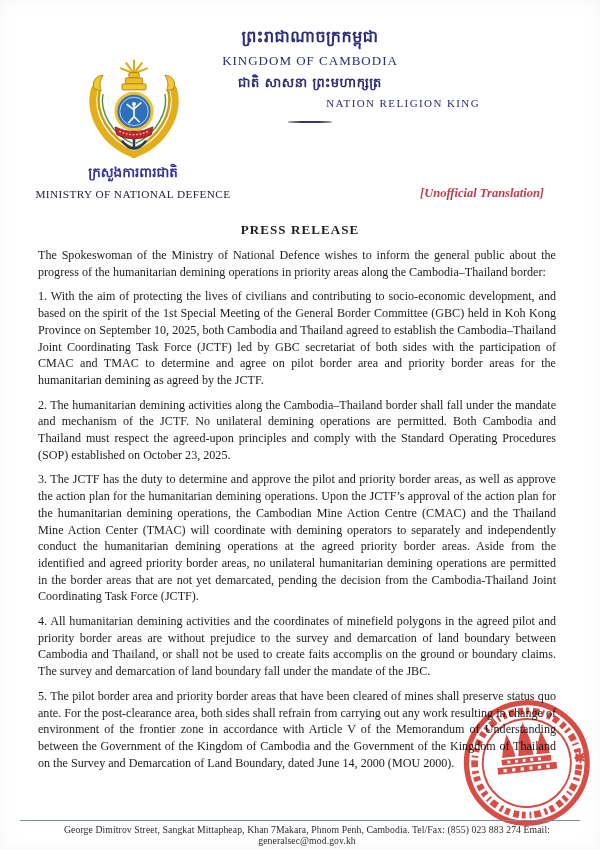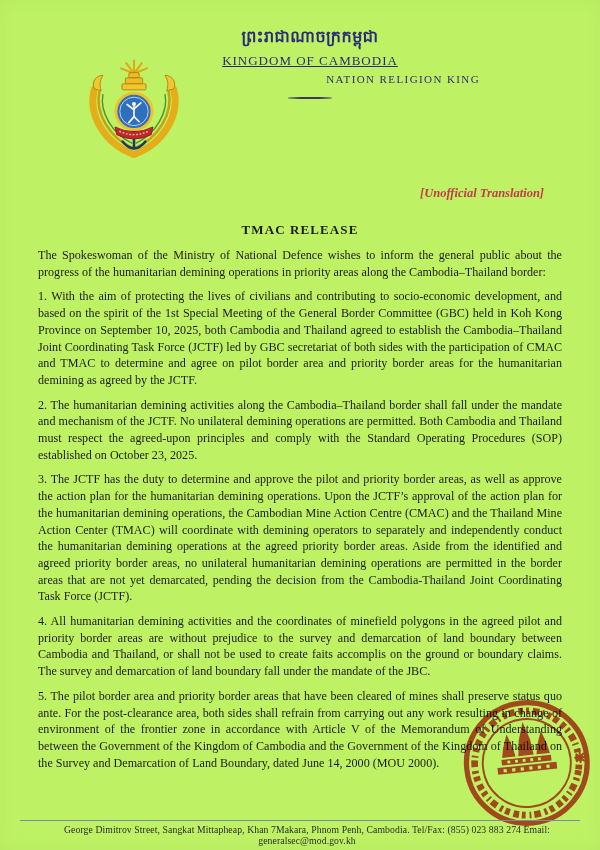--- a/index.html
+++ b/index.html
@@ -1,50 +1,51 @@
 <!DOCTYPE html>
 <html><head>
 <meta charset="utf-8">
 <style>
   html,body{margin:0;padding:0;background:#e9e9e9;}
   .page{
     position:relative;width:600px;height:850px;margin:0 auto;
-    background:#bef264;overflow:hidden;
+    background:#ffffff;overflow:hidden;
     font-family:"Liberation Serif", serif;color:#1c1c1e;
     box-shadow:inset 0 0 18px rgba(0,0,0,0.04);
   }
   .header-center{position:absolute;left:140px;top:26px;width:340px;text-align:center;color:#2b2a7a;}
   .khmer{font-family:"DejaVu Sans", sans-serif;}
   .khmer-title{font-size:16px;font-weight:bold;letter-spacing:0.5px;}
-  .kingdom-line{font-size:13px;letter-spacing:1px;margin-top:3px;text-decoration:underline;}
+  .kingdom-line{font-size:13px;letter-spacing:1px;margin-top:3px;}
   .khmer-motto{font-size:13px;font-weight:bold;margin-top:5px;letter-spacing:0.5px;}
   .motto-line{font-size:11px;letter-spacing:1.4px;margin-top:4px;text-align:right;}
   .hdr-divider{display:inline-block;width:44px;height:2.5px;margin-top:5px;border-radius:2px;
     background:radial-gradient(ellipse at center,#3b3668 0%,#3b3668 45%,rgba(59,54,104,0) 100%);}
   .emblem{position:absolute;left:82px;top:58px;}
   .ministry-block{position:absolute;left:10px;top:164px;width:246px;text-align:center;}
   .ministry-khmer{font-size:13.5px;font-weight:bold;color:#37329a;}
   .ministry-line{font-size:11.3px;color:#232336;letter-spacing:0.4px;margin-top:4px;}
   .unofficial{position:absolute;right:56px;top:186px;font-size:12.5px;font-style:italic;font-weight:bold;color:#c23b4b;}
   .doc-title{position:absolute;left:0;right:0;top:222px;text-align:center;font-weight:bold;font-size:13px;letter-spacing:1.1px;}
-  .content{position:absolute;left:38px;right:38px;top:247px;font-size:12.1px;line-height:16.7px;text-align:justify;}
+  .content{position:absolute;left:38px;right:44px;top:247px;font-size:12.1px;line-height:16.7px;text-align:justify;}
   .content p{margin:0 0 8px 0;}
   .seg-b{font-weight:normal;}
   .stamp{position:absolute;left:460px;top:696px;opacity:0.84;mix-blend-mode:multiply;transform:rotate(-6deg);}
   .footer-line{position:absolute;left:20px;right:20px;top:820px;border-top:1.6px solid #7c8bad;}
   .footer-text{position:absolute;left:14px;right:0;top:824px;text-align:center;font-size:9.7px;color:#2a2a2c;letter-spacing:0.1px;}
 </style>
 </head>
 <body>
 
 <div class="page">
 
   <div class="header-center">
     <div class="khmer khmer-title">ព្រះរាជាណាចក្រកម្ពុជា</div>
     <div class="kingdom-line">KINGDOM OF CAMBODIA</div>
+    <div class="khmer khmer-motto">ជាតិ សាសនា ព្រះមហាក្សត្រ</div>
     <div class="motto-line">NATION RELIGION KING</div>
     <div><span class="hdr-divider"></span></div>
   </div>
 
   <div class="emblem">
     <svg width="104" height="112" viewBox="0 0 120 130" aria-hidden="true">
 
       <g stroke="#e0a817" stroke-width="2.4" stroke-linecap="round">
         <line x1="60" y1="18" x2="60" y2="3"></line>
         <line x1="60" y1="18" x2="51" y2="6"></line>
@@ -84,24 +85,28 @@
         <path d="M60,59 L68,52"></path>
         <path d="M60,68 L54,75"></path>
         <path d="M60,68 L66,74"></path>
       </g>
 
       <path d="M38,80 Q60,91 82,80 L80,89 Q60,99 40,89 Z" fill="#c32530" stroke="#8e1620" stroke-width="1"></path>
       <path d="M43,85 Q60,93 77,85" fill="none" stroke="#f5d98a" stroke-width="1.4" stroke-dasharray="2 2"></path>
     </svg>
   </div>
 
+  <div class="ministry-block">
+    <div class="khmer ministry-khmer">ក្រសួងការពារជាតិ</div>
+    <div class="ministry-line">MINISTRY OF NATIONAL DEFENCE</div>
+  </div>
 
   <div class="unofficial">[Unofficial Translation]</div>
 
-  <div class="doc-title">TMAC RELEASE</div>
+  <div class="doc-title">PRESS RELEASE</div>
 
   <div class="content" id="body-container">
       <p><span>The Spokeswoman of the Ministry of National Defence wishes to inform the general public about the progress of the humanitarian demining operations in priority areas along the Cambodia–Thailand border:</span></p>
       <p><span>1. With the aim of protecting the lives of civilians and contributing to socio-economic development, and based on the spirit of the 1st Special Meeting of the General Border Committee (GBC) held in Koh Kong Province on September 10, 2025, both Cambodia and Thailand agreed to establish the Cambodia–Thailand Joint Coordinating Task Force (JCTF) led by GBC secretariat of both sides with the participation of CMAC and TMAC to determine and agree on pilot border area and priority border areas for the humanitarian demining as agreed by the JCTF.</span></p>
       <p><span>2. The humanitarian demining activities along the Cambodia–Thailand border shall fall under the mandate and mechanism of the JCTF. No unilateral demining operations are permitted. Both Cambodia and Thailand must respect the agreed-upon principles and comply with the Standard Operating Procedures (SOP) established on October 23, 2025.</span></p>
       <p><span>3. The JCTF has the duty to determine and approve the pilot and priority border areas, as well as approve the action plan for the humanitarian demining operations. Upon the JCTF’s approval of the action plan for the humanitarian demining operations, the Cambodian Mine Action Centre (CMAC) and the Thailand Mine Action Center (TMAC) will coordinate with demining operators to separately and independently conduct the humanitarian demining operations at the agreed priority border areas. Aside from the identified and agreed priority border areas, no unilateral humanitarian demining operations are permitted in the border areas that are not yet demarcated, pending the decision from the Cambodia-Thailand Joint Coordinating Task Force (JCTF).</span></p>
       <p><span>4. All humanitarian demining activities and the coordinates of minefield polygons in the agreed pilot and priority border areas are without prejudice to the survey and demarcation of land boundary between Cambodia and Thailand, or shall not be used to create faits accomplis on the ground or boundary claims. The survey and demarcation of land boundary fall under the mandate of the JBC.</span></p>
       <p><span>5. The pilot border area and priority border areas that have </span><span class="seg-b">been cleared of mines shall preserve status</span><span> quo ante. For the post-clearance area, both sides shall refrain </span><span class="seg-b">from carrying out any work resulting in</span><span> change of environment of the frontier zone in accordance </span><span class="seg-b">with Article V of the Memorandum of</span><span> Understanding between the Government of the Kingdom </span><span class="seg-b">of Cambodia and the Government of the</span><span> Kingdom of Thailand on the Survey and Demarcation </span><span class="seg-b">of Land Boundary, dated June 14, 2000</span><span> (MOU 2000).</span></p>
     </div>
 

